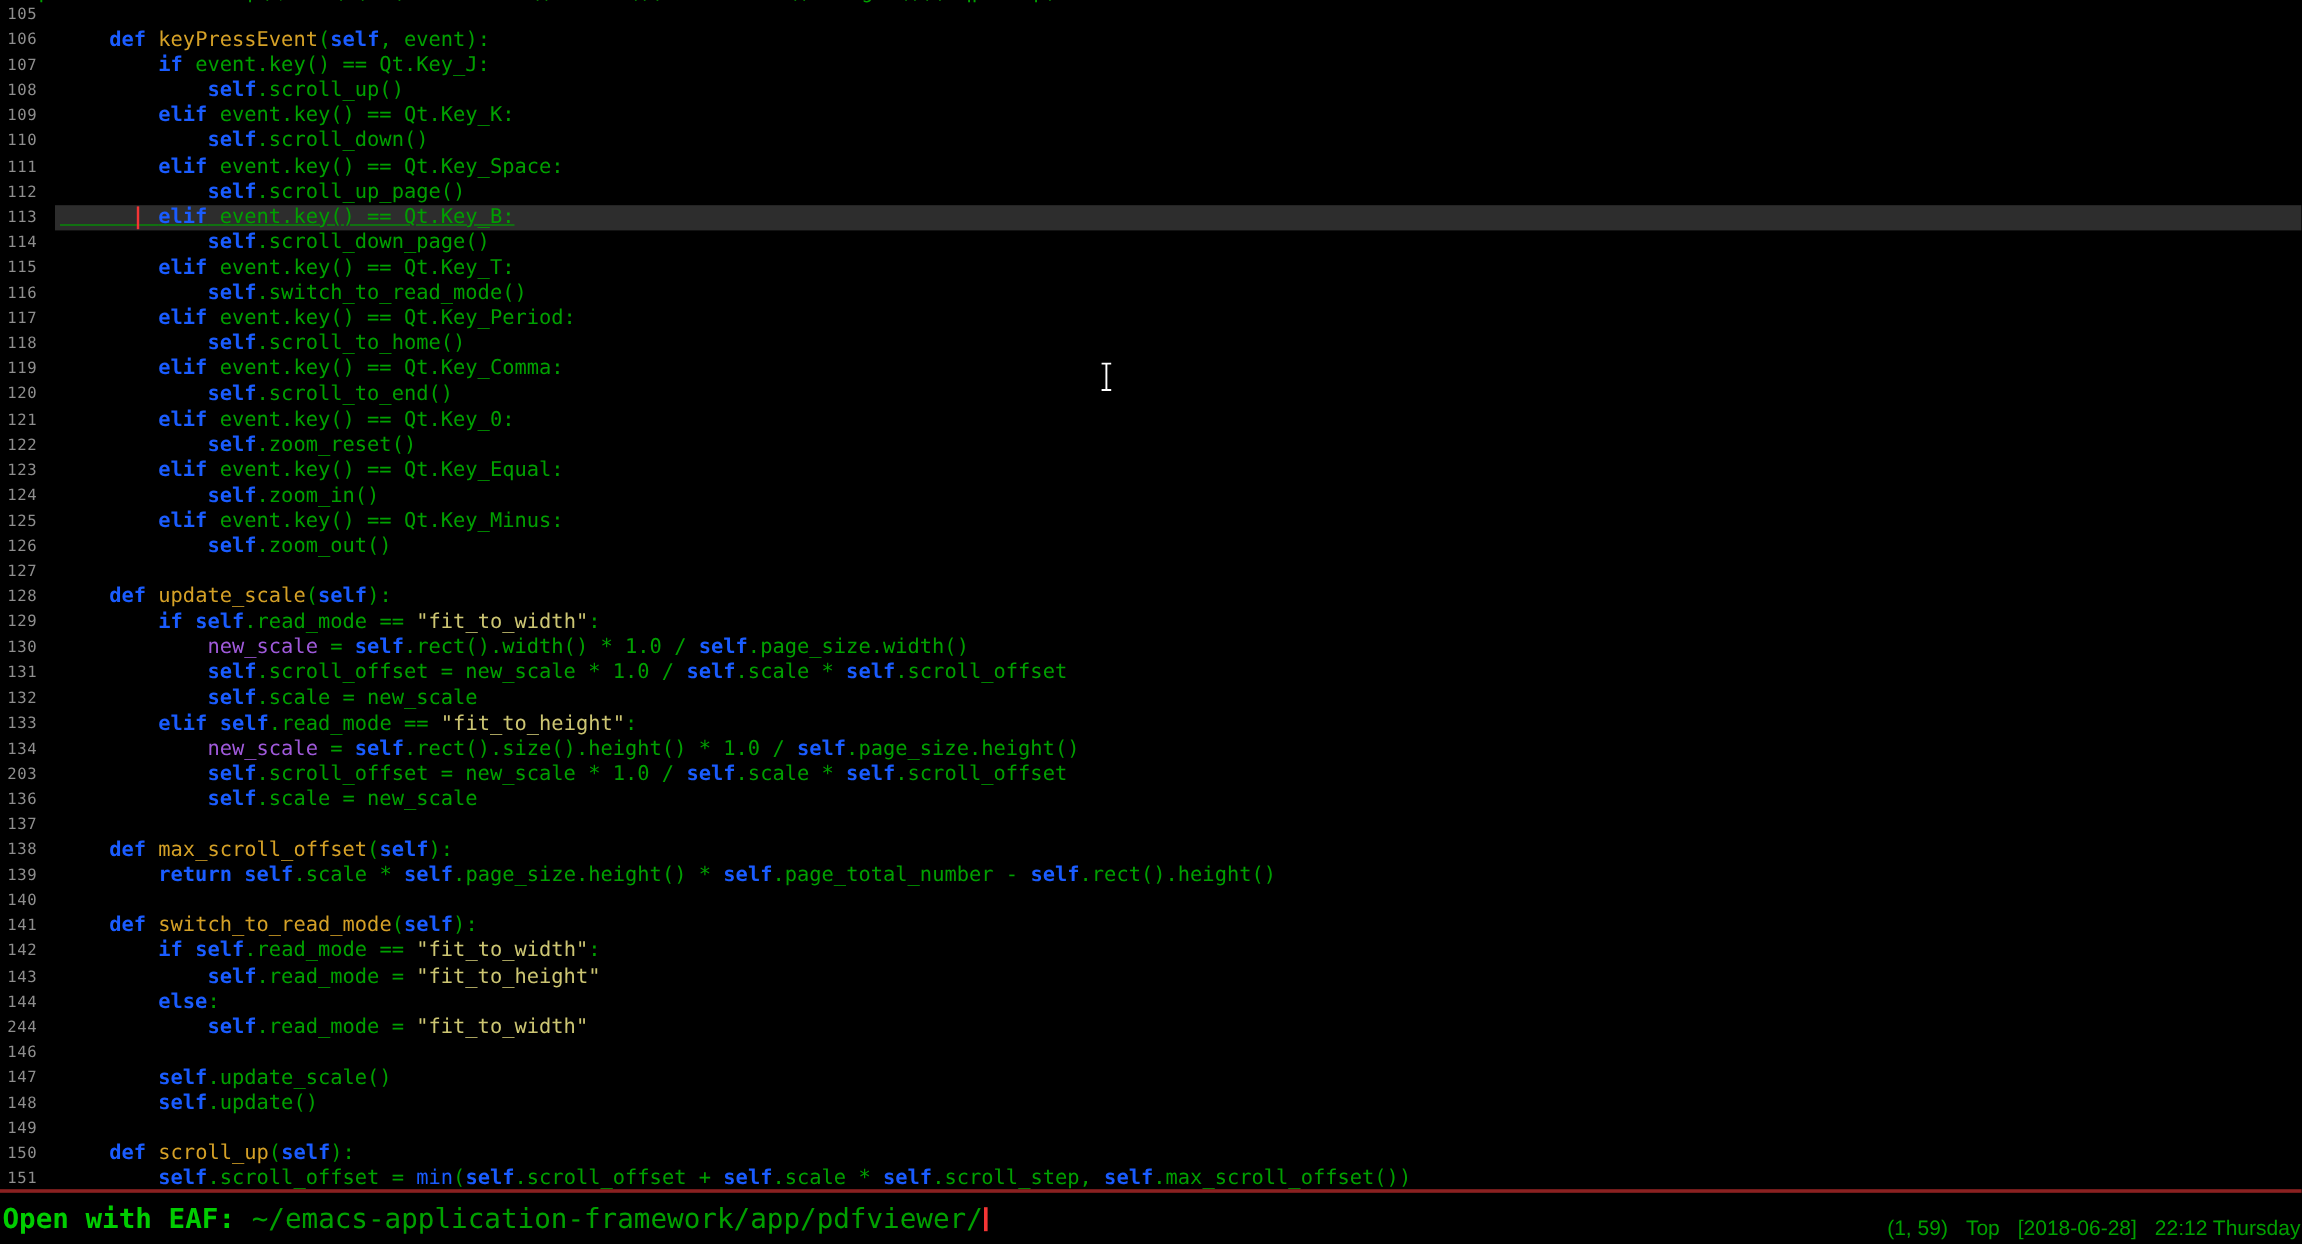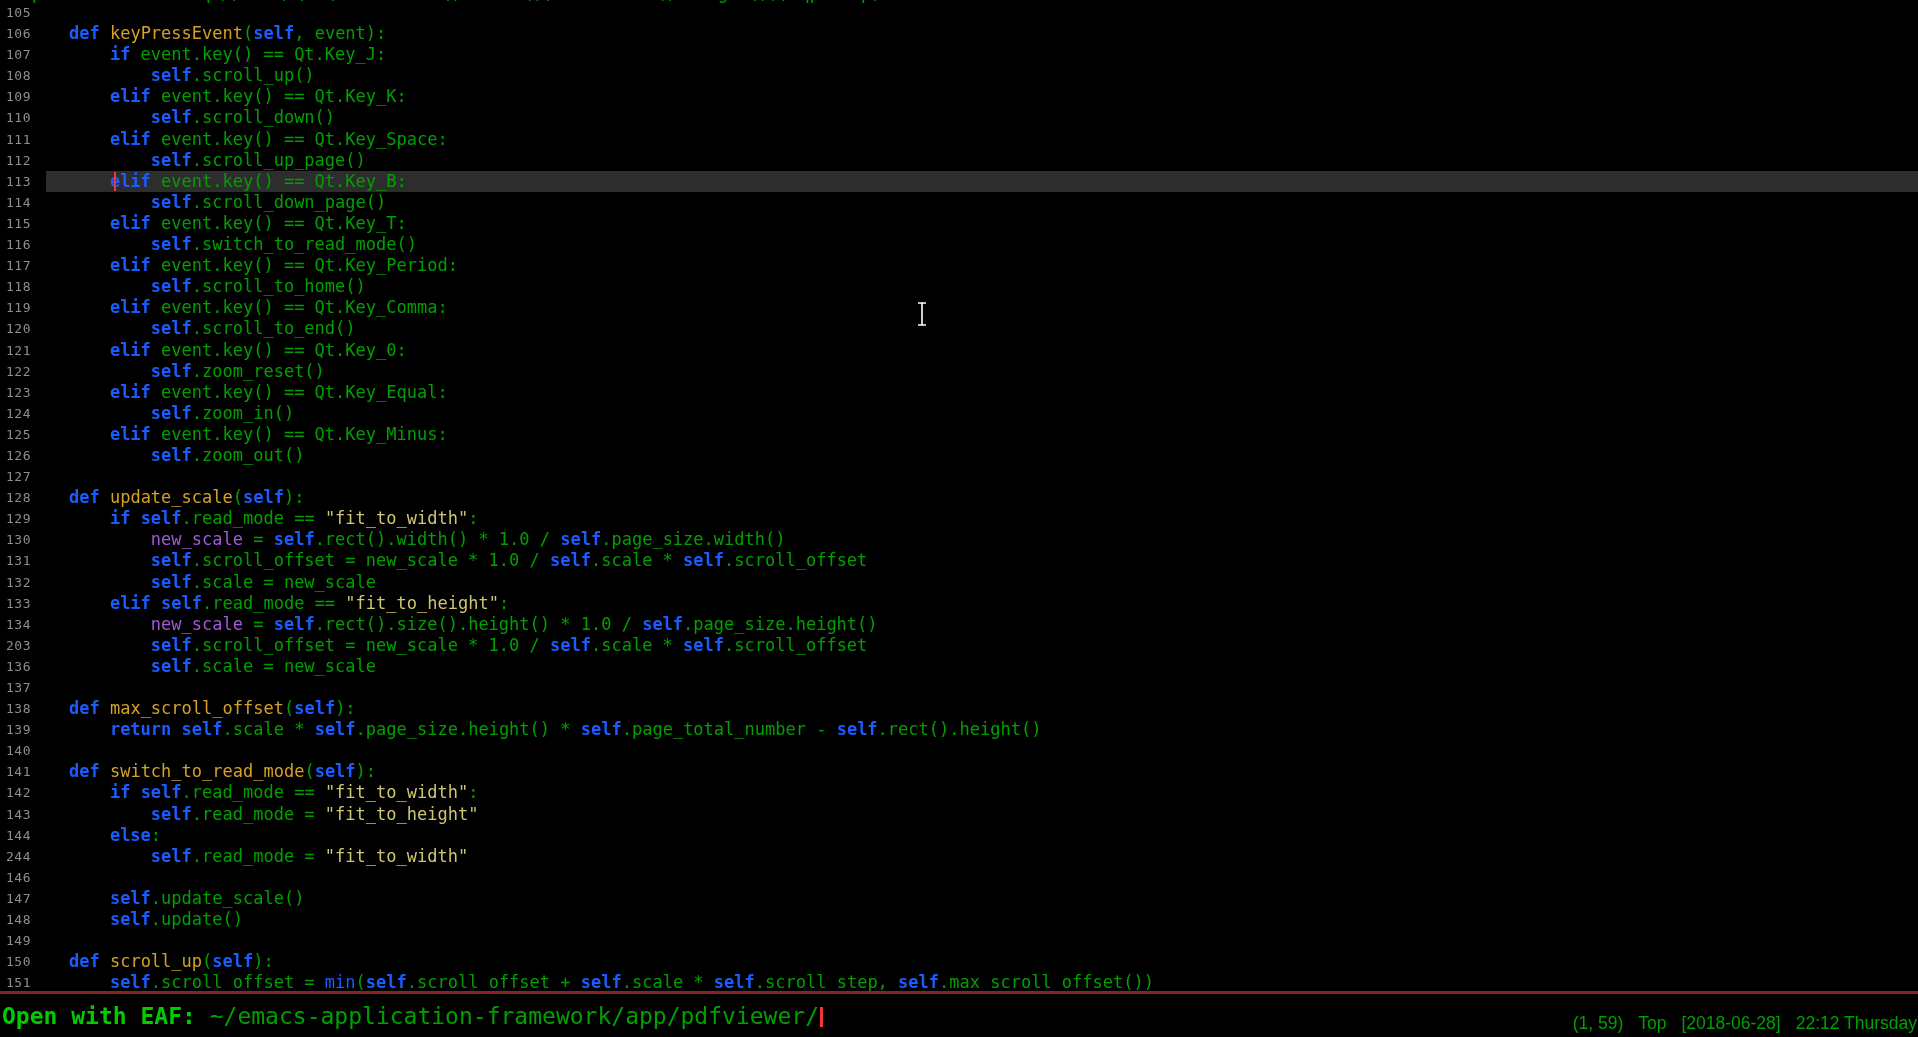--- a/index.html
+++ b/index.html
@@ -13,26 +13,27 @@
   
   .buffer{
     position:absolute; left:0; top:0; right:0; height:991px;
     overflow:hidden;
   }
   .lines{position:absolute; top:2px; left:0; right:0;}
   .line{
     position:relative;
     height:21.1px; line-height:21.1px;
     font-size:17px;
-    padding-left:28px;
+    padding-left:50px;
     white-space:pre;
     color:var(--default_text);
   }
   .line.hl{
     background:linear-gradient(90deg, transparent 46px, var(--current_line_bg) 46px);
+    text-decoration:underline;
   }
   .ln{
     position:absolute; left:6px; top:0;
     width:26px; height:21.1px; line-height:21.1px;
     font-size:13px;
     color:var(--line_number);
     letter-spacing:.5px;
   }
   .lc{white-space:pre;}
   .t-c{color:var(--default_text);}

